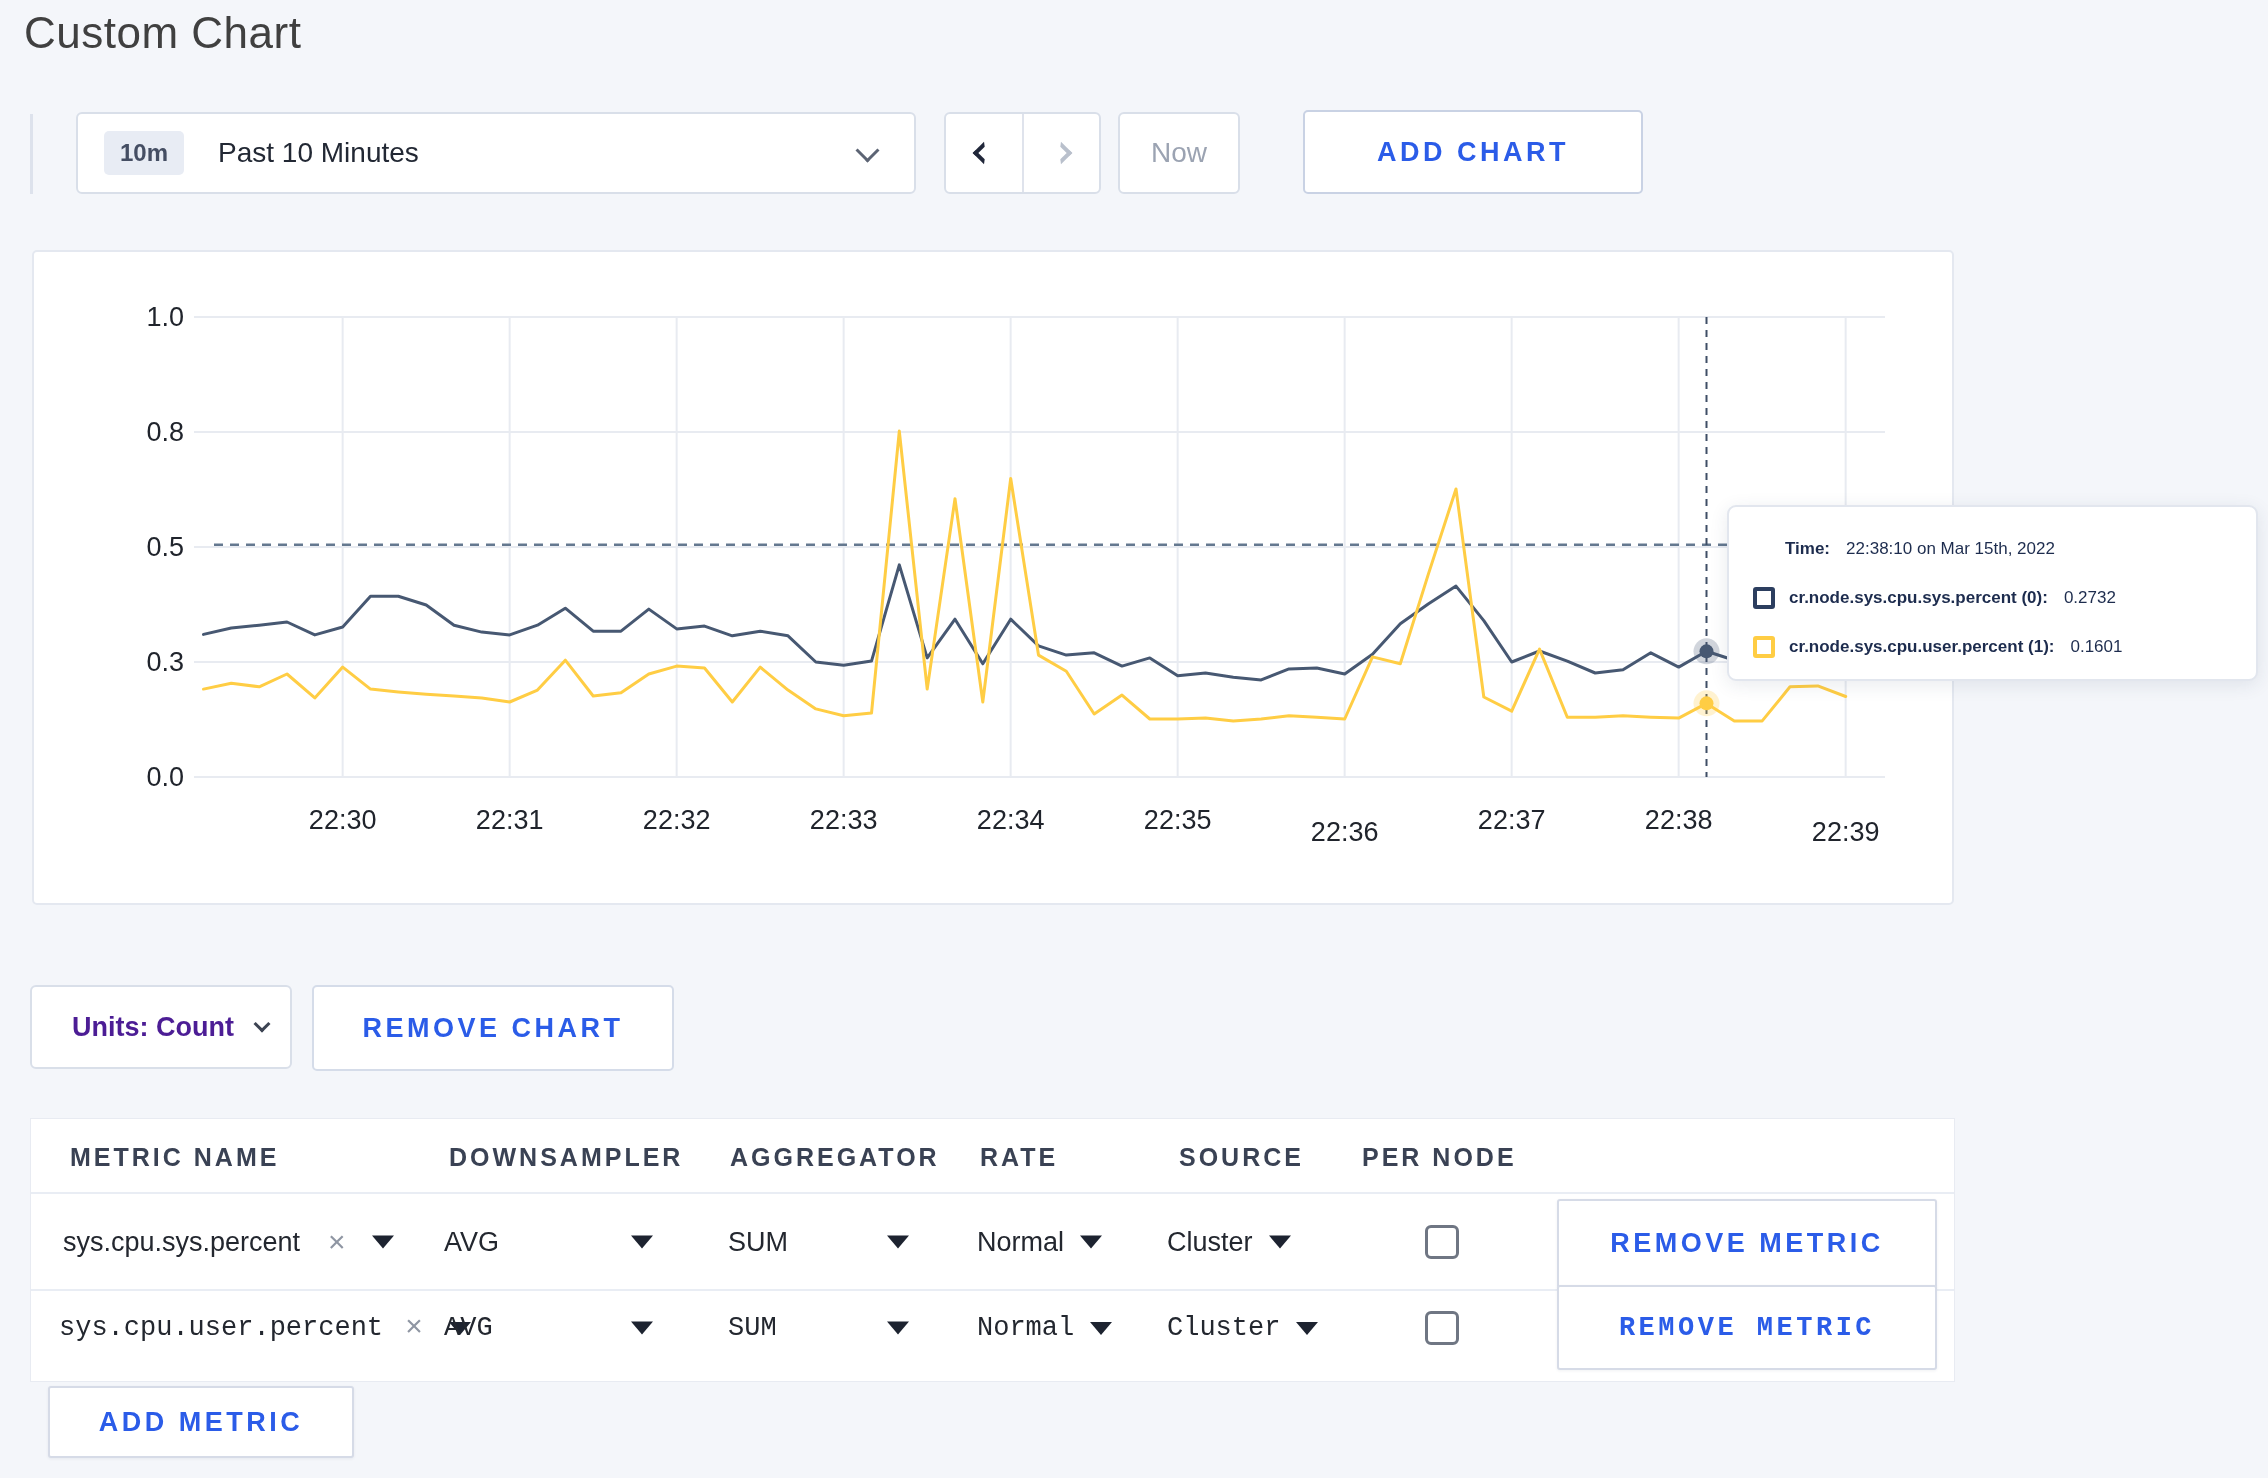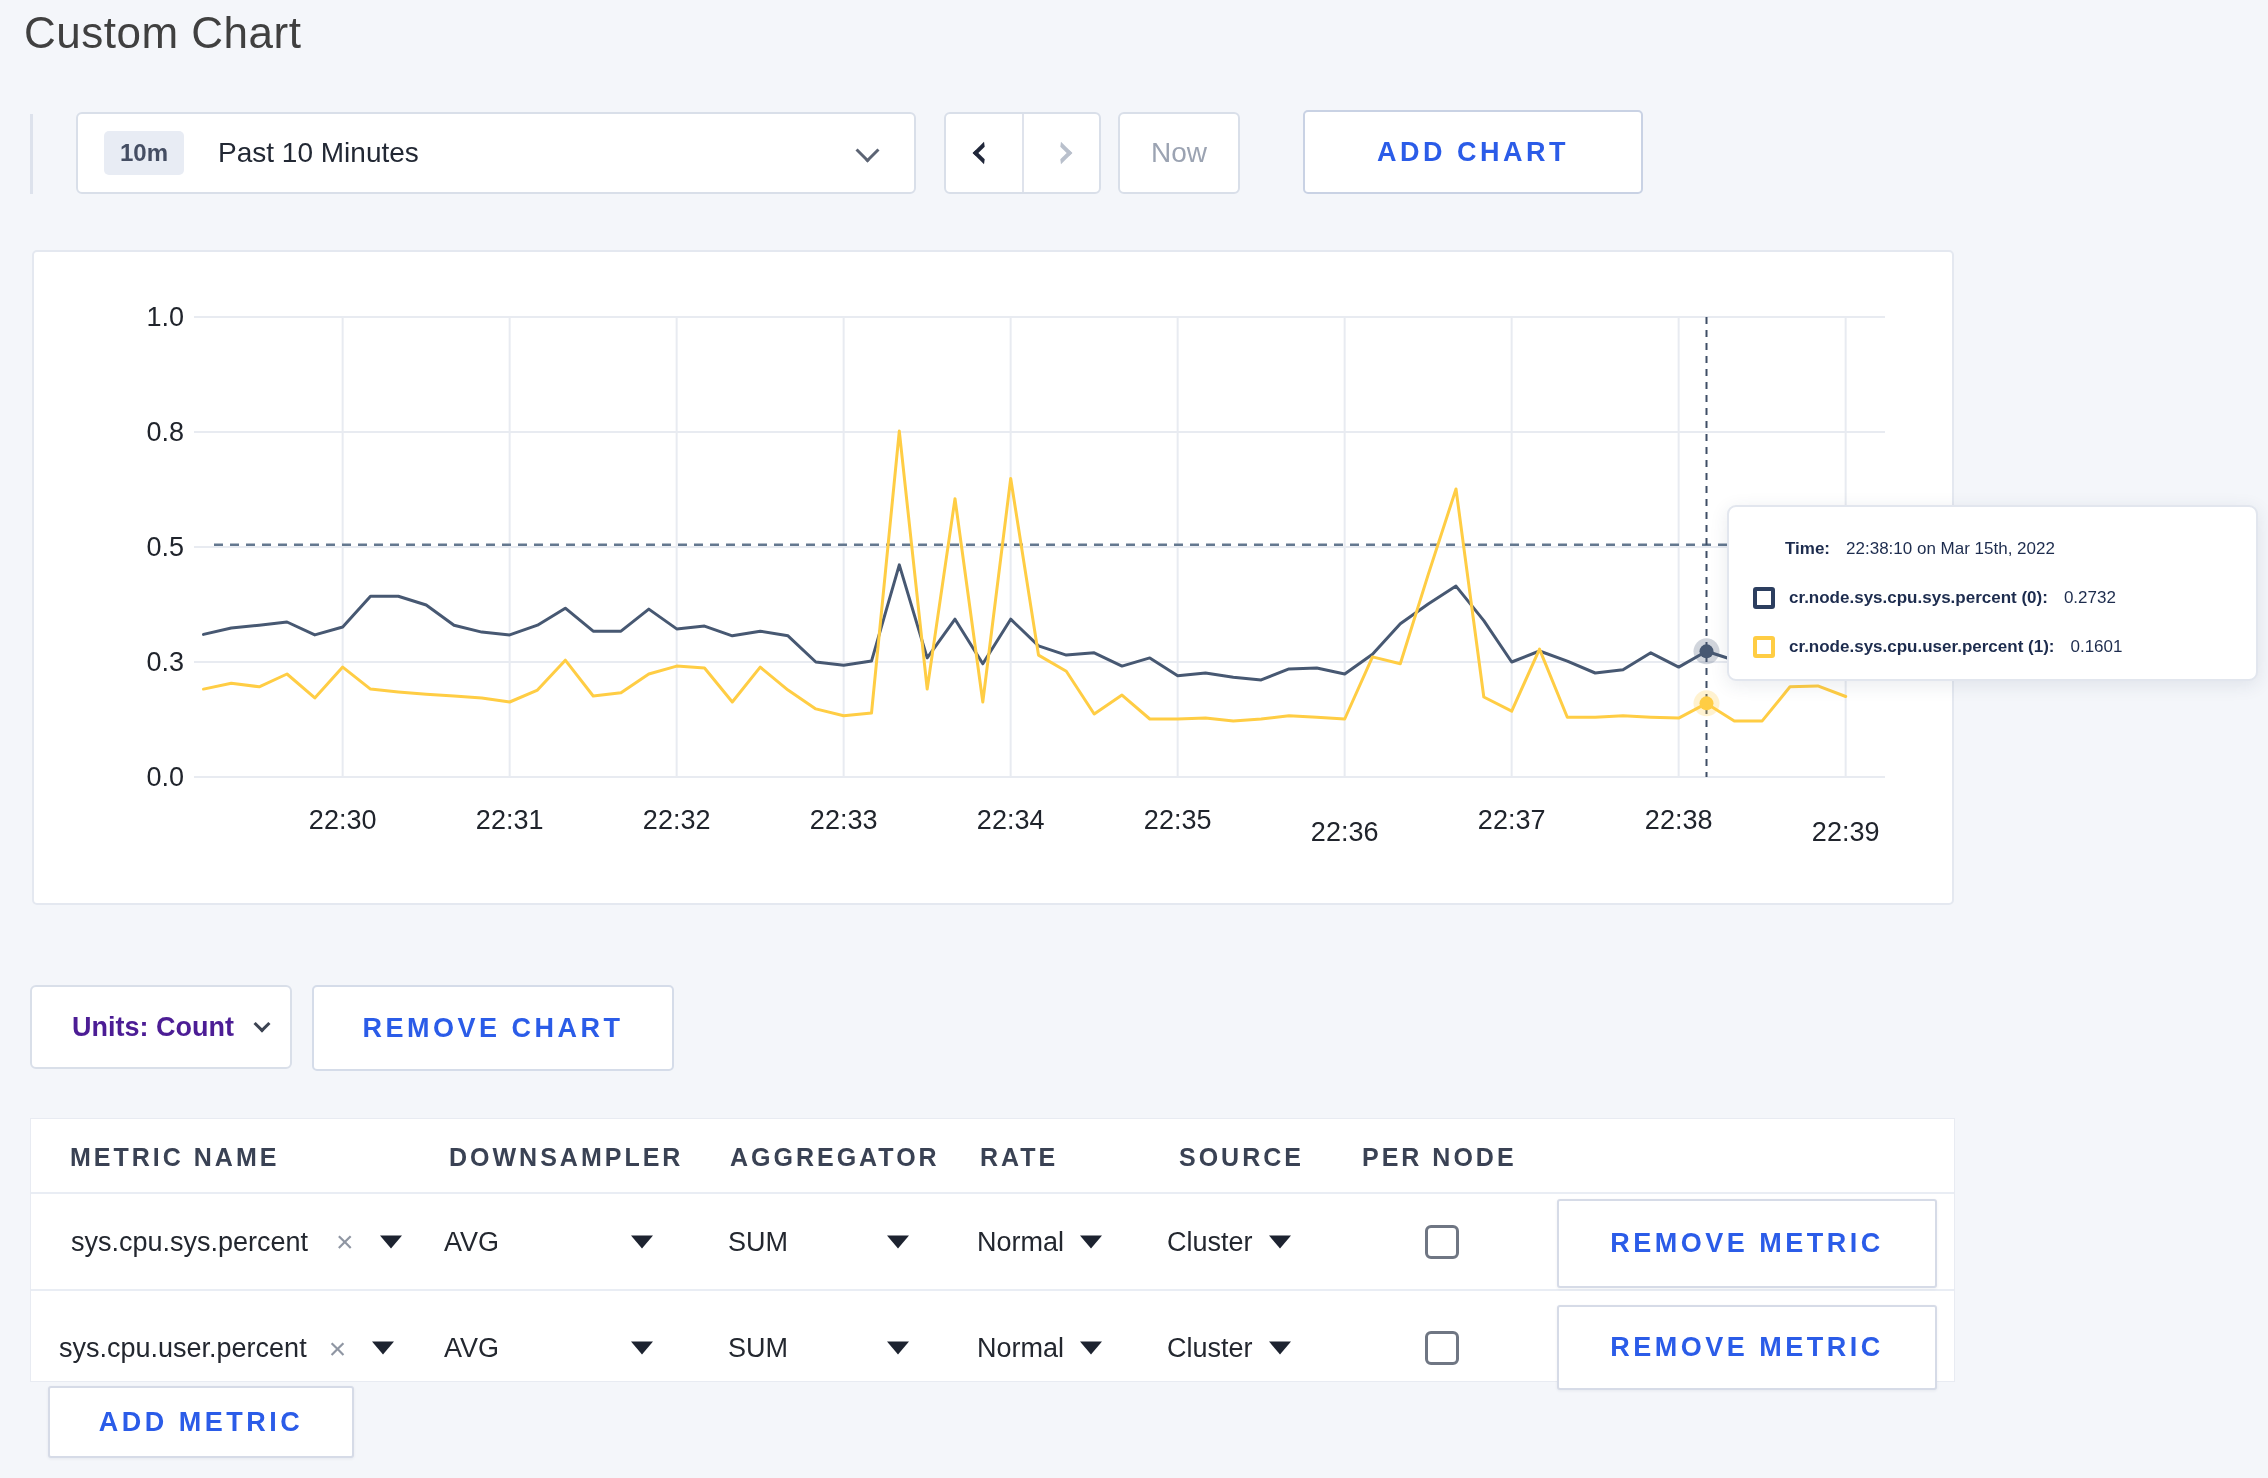--- a/index.html
+++ b/index.html
@@ -47,21 +47,21 @@
   #units-label { margin-left:40px; font-size:27px; font-weight:700; color:#4c1d95; }
   #units-chev { margin-left:22px; width:12px; height:12px; border-right:3px solid #3c4352; border-bottom:3px solid #3c4352; transform:rotate(45deg); margin-top:-6px; }
   #remove-chart-button { left:312px; top:985px; width:362px; height:86px; border-color:#d5dce9; }
 
   
   #metrics-table { left:30px; top:1118px; width:1925px; height:264px; background:#fff; border:1px solid #e8ebf2; }
   #mt-header { position:absolute; left:0; top:0; width:100%; height:75px; border-bottom:2px solid #e9edf4; }
   .mt-h { position:absolute; top:24px; font-size:25px; font-weight:700; letter-spacing:3px; color:#3a4254; }
   .mt-row { position:absolute; left:0; width:100%; }
   #mt-row-0 { top:75px; height:97px; border-bottom:2px solid #e9edf4; }
-  #mt-row-1 { top:184px; height:90px; }
+  #mt-row-1 { top:164px; height:90px;font-family:Liberation Mono, monospace; }
   .cell { position:absolute; top:50%; transform:translateY(-50%); display:flex; align-items:center; font-size:27px; color:#23272f; }
   .tri { width:0; height:0; border-left:11px solid transparent; border-right:11px solid transparent; border-top:13px solid #1d2330; }
   .x-icon { font-size:30px; color:#8f96a3; line-height:1; }
   .checkbox { width:34px; height:34px; border:3px solid #6f7683; border-radius:6px; background:#fff; cursor:pointer; }
   .remove-metric { position:absolute; left:1526px; width:380px; border-color:#d6dbe7; border-radius:3px; box-shadow:0 1px 3px rgba(60,70,100,.07); }
   #remove-metric-0 { top:5px; height:89px; }
   #remove-metric-1 { top:2px; height:85px; }
   #add-metric-button { left:48px; top:1386px; width:306px; height:72px; border-color:#d6dbe7; border-radius:3px; box-shadow:0 1px 3px rgba(60,70,100,.07); }
 </style>
 </head>
@@ -162,21 +162,21 @@
     <div id="mt-header">
       <span class="mt-h" style="left:39px">METRIC NAME</span>
       <span class="mt-h" style="left:418px">DOWNSAMPLER</span>
       <span class="mt-h" style="left:699px">AGGREGATOR</span>
       <span class="mt-h" style="left:949px">RATE</span>
       <span class="mt-h" style="left:1148px">SOURCE</span>
       <span class="mt-h" style="left:1331px">PER NODE</span>
     </div>
 
     <div class="mt-row" id="mt-row-0">
-      <div class="cell" style="left:40px">
+      <div class="cell" style="left:32px">
         <span>sys.cpu.sys.percent</span>
         <span class="x-icon" style="margin-left:28px">×</span>
         <span class="tri" style="margin-left:26px"></span>
       </div>
       <div class="cell" style="left:413px">
           <span>AVG</span>
         </div>
       <div class="cell" style="left:600px">
           <span class="tri"></span>
         </div>

